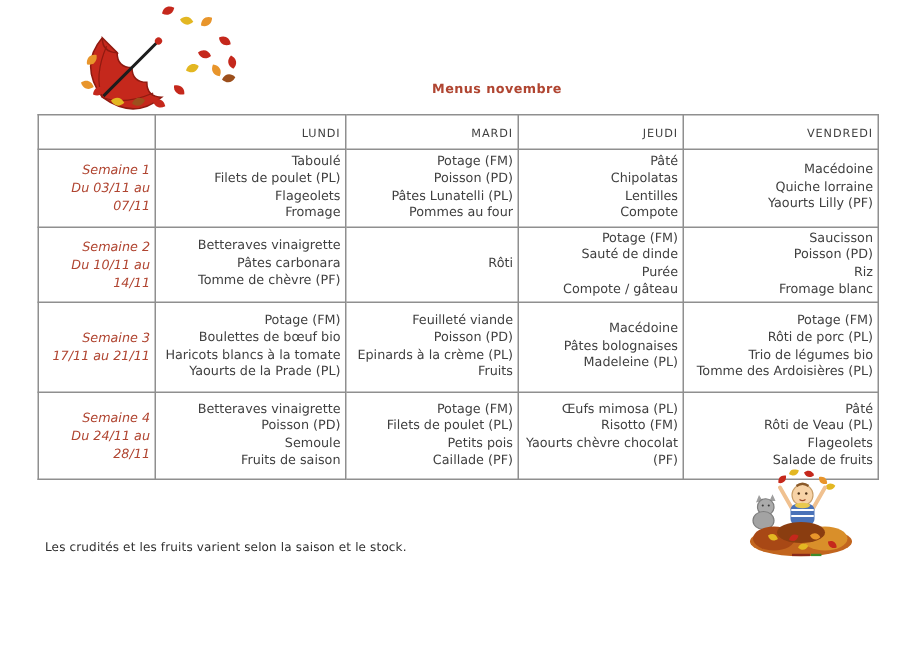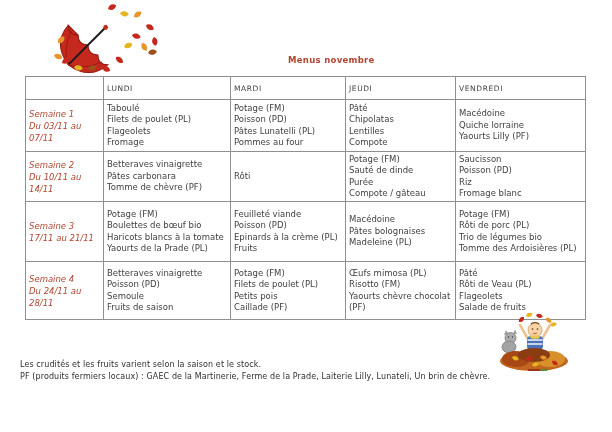--- a/index.html
+++ b/index.html
@@ -10,29 +10,29 @@
   }
   .title{
     position:absolute;left:288px;top:55px;
     font-size:8.5px;font-weight:bold;color:#b04531;letter-spacing:.3px;text-align:right;
   }
   .menu-table{
     position:absolute;left:25px;top:76px;width:560px;
     border-collapse:collapse;table-layout:fixed;
   }
   .menu-table td,.menu-table th{
-    border:1px solid #8f8f8f;padding:1px 3px;text-align:left;
+    border:1px solid #8f8f8f;padding:1px 3px;text-align:right;
     vertical-align:middle;color:#3f3f3f;font-weight:normal;
   }
   .day-header{font-size:7.5px;color:#b04531;letter-spacing:.6px;height:20px;}
   .menu-cell{font-size:8.5px;line-height:11.5px;white-space:pre-line;}
   .week-cell{color:#b04531;font-size:8.5px;line-height:12px;}
   .week-label,.week-dates{color:#b04531;font-style:italic;}
   .footer{
-    position:absolute;left:20px;top:359px;font-size:8px;line-height:12px;
+    position:absolute;left:30px;top:359px;font-size:8px;line-height:12px;
     color:#2f2f2f;letter-spacing:.1px;
   }
   .illu{position:absolute;}
   .illu-umbrella{left:50px;top:3px;width:118px;height:74px;}
   .illu-child{left:492px;top:313px;width:84px;height:58px;}
 </style>
 </head>
 <body>
 
 <div class="page">
@@ -225,16 +225,15 @@
     </g>
 
     <g>
       <rect x="36" y="56.2" width="12" height="1.6" fill="#8a2a1a"></rect>
       <rect x="48.6" y="56.2" width="7" height="1.6" fill="#3f8a2a"></rect>
     </g>
   </svg>
 
   <div class="footer">
     <div>Les crudités et les fruits varient selon la saison et le stock.</div>
-    <div>PF (produits fermiers locaux) : GAEC de la Martinerie, Ferme de la Prade, Laiterie Lilly, Lunateli, Un brin de chèvre.</div>
   </div>
 
 </div>
 
 </body></html>

